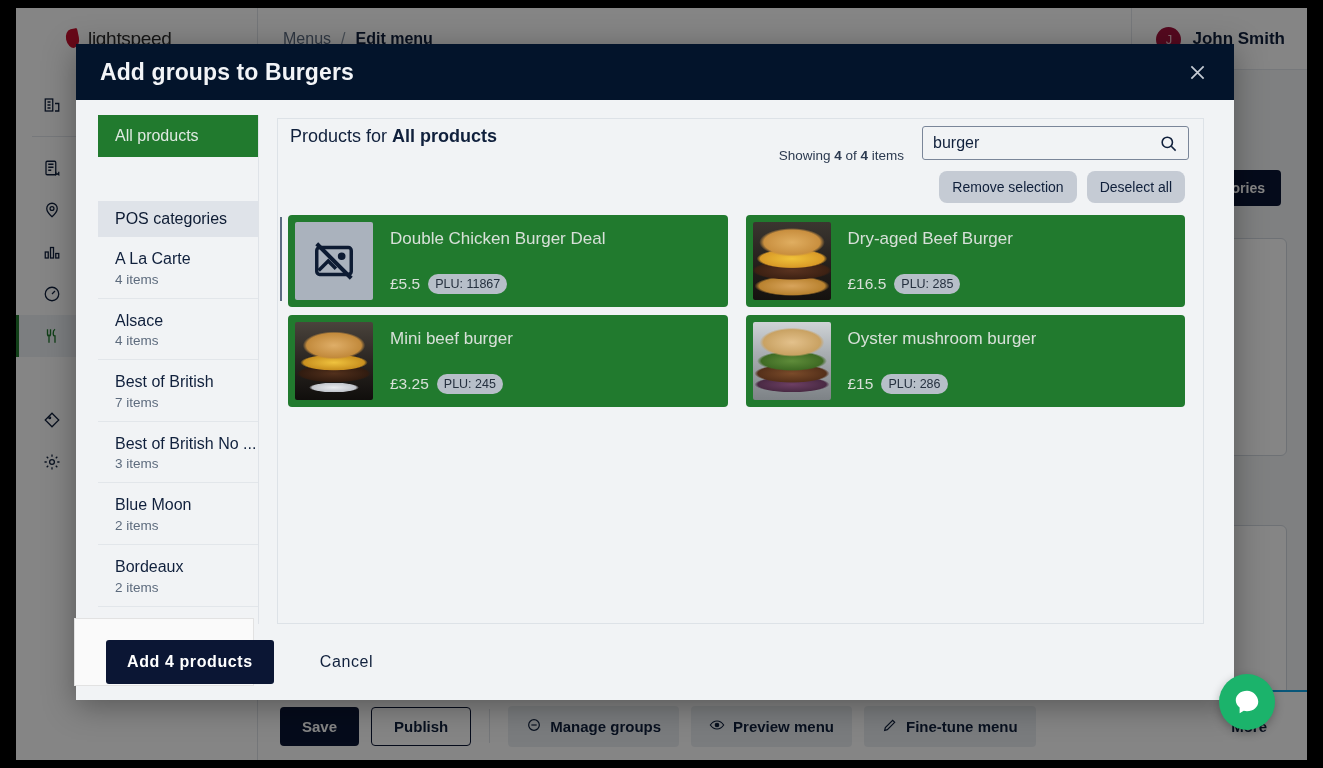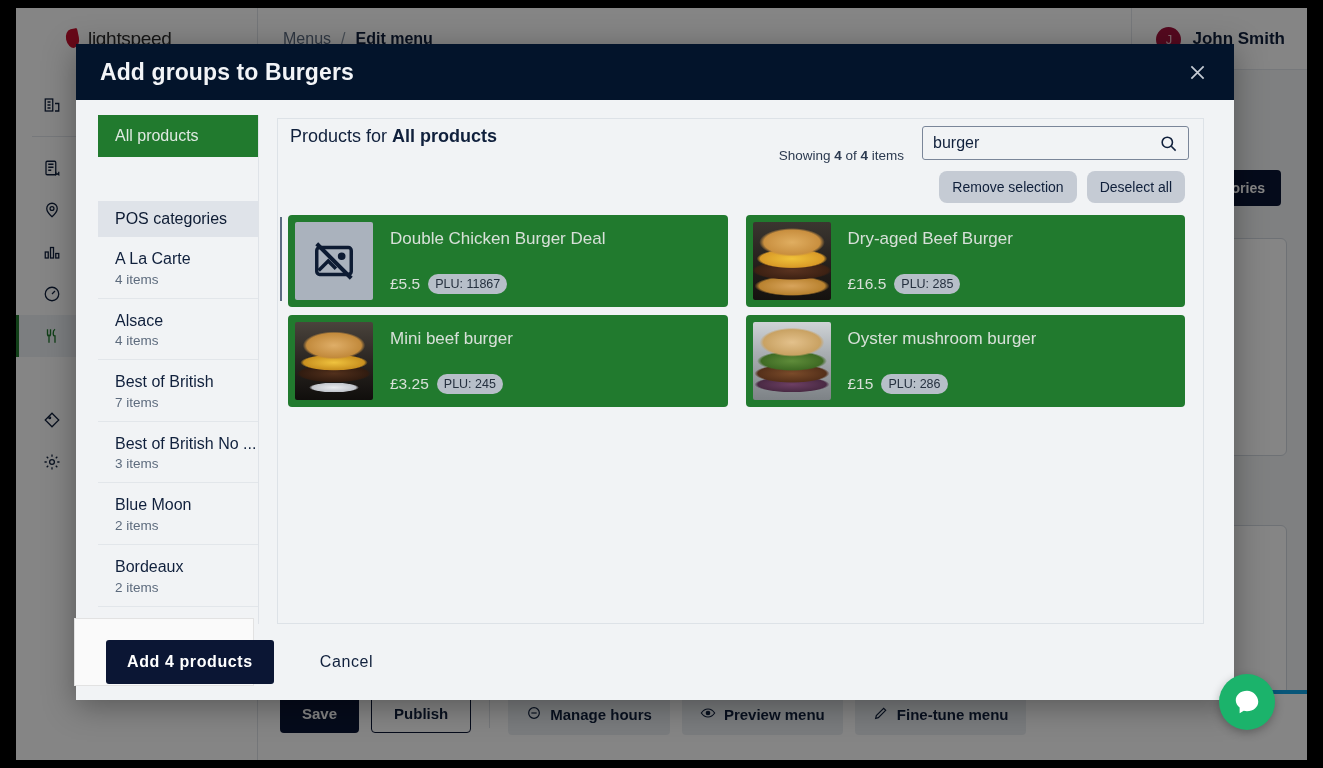--- a/index.html
+++ b/index.html
@@ -135,22 +135,22 @@
     position: absolute; left: 14px; top: 50%;
     width: 3px; height: 3px; border-radius: 50%;
     background: #10203c;
   }
 
   
   .bg-bottom {
     position: absolute; left: 242px; bottom: 0;
     width: 1049px; height: 70px;
     background: #fff;
-    border-top: 4px solid #0ea5e9;
-    display: flex; align-items: flex-start;
+    border-top: 2px solid #0ea5e9;
+    display: flex; align-items: center;
     padding: 0 22px;
     gap: 12px;
   }
   .bt-dark {
     background: #0b1634; color: #fff; font-size: 15px;
     padding: 11px 22px; border-radius: 4px; font-weight: bold;
   }
   .bt-out {
     background: #fff; color: #10203c; font-size: 15px;
     padding: 10px 22px; border-radius: 4px;
@@ -534,21 +534,21 @@
 
     <div class="bg-bottom">
       <div class="bt-dark">Save</div>
       <div class="bt-out">Publish</div>
       <div class="bt-divider"></div>
       <div class="bt-grey">
         <span><svg viewBox="0 0 24 24" fill="none" stroke="#10203c" stroke-width="1.8">
               <circle cx="12" cy="12" r="8"></circle>
               <path d="M8 12h8"></path>
             </svg></span>
-        <span>Manage hours</span>
+        <span>Manage groups</span>
       </div>
       <div class="bt-grey">
         <span><svg viewBox="0 0 24 24" fill="none" stroke="#10203c" stroke-width="1.8">
               <path d="M2 12s4-6 10-6 10 6 10 6-4 6-10 6S2 12 2 12z"></path>
               <circle cx="12" cy="12" r="2.6" fill="#10203c"></circle>
             </svg></span>
         <span>Preview menu</span>
       </div>
       <div class="bt-grey">
         <span><svg viewBox="0 0 24 24" fill="none" stroke="#10203c" stroke-width="1.8">

